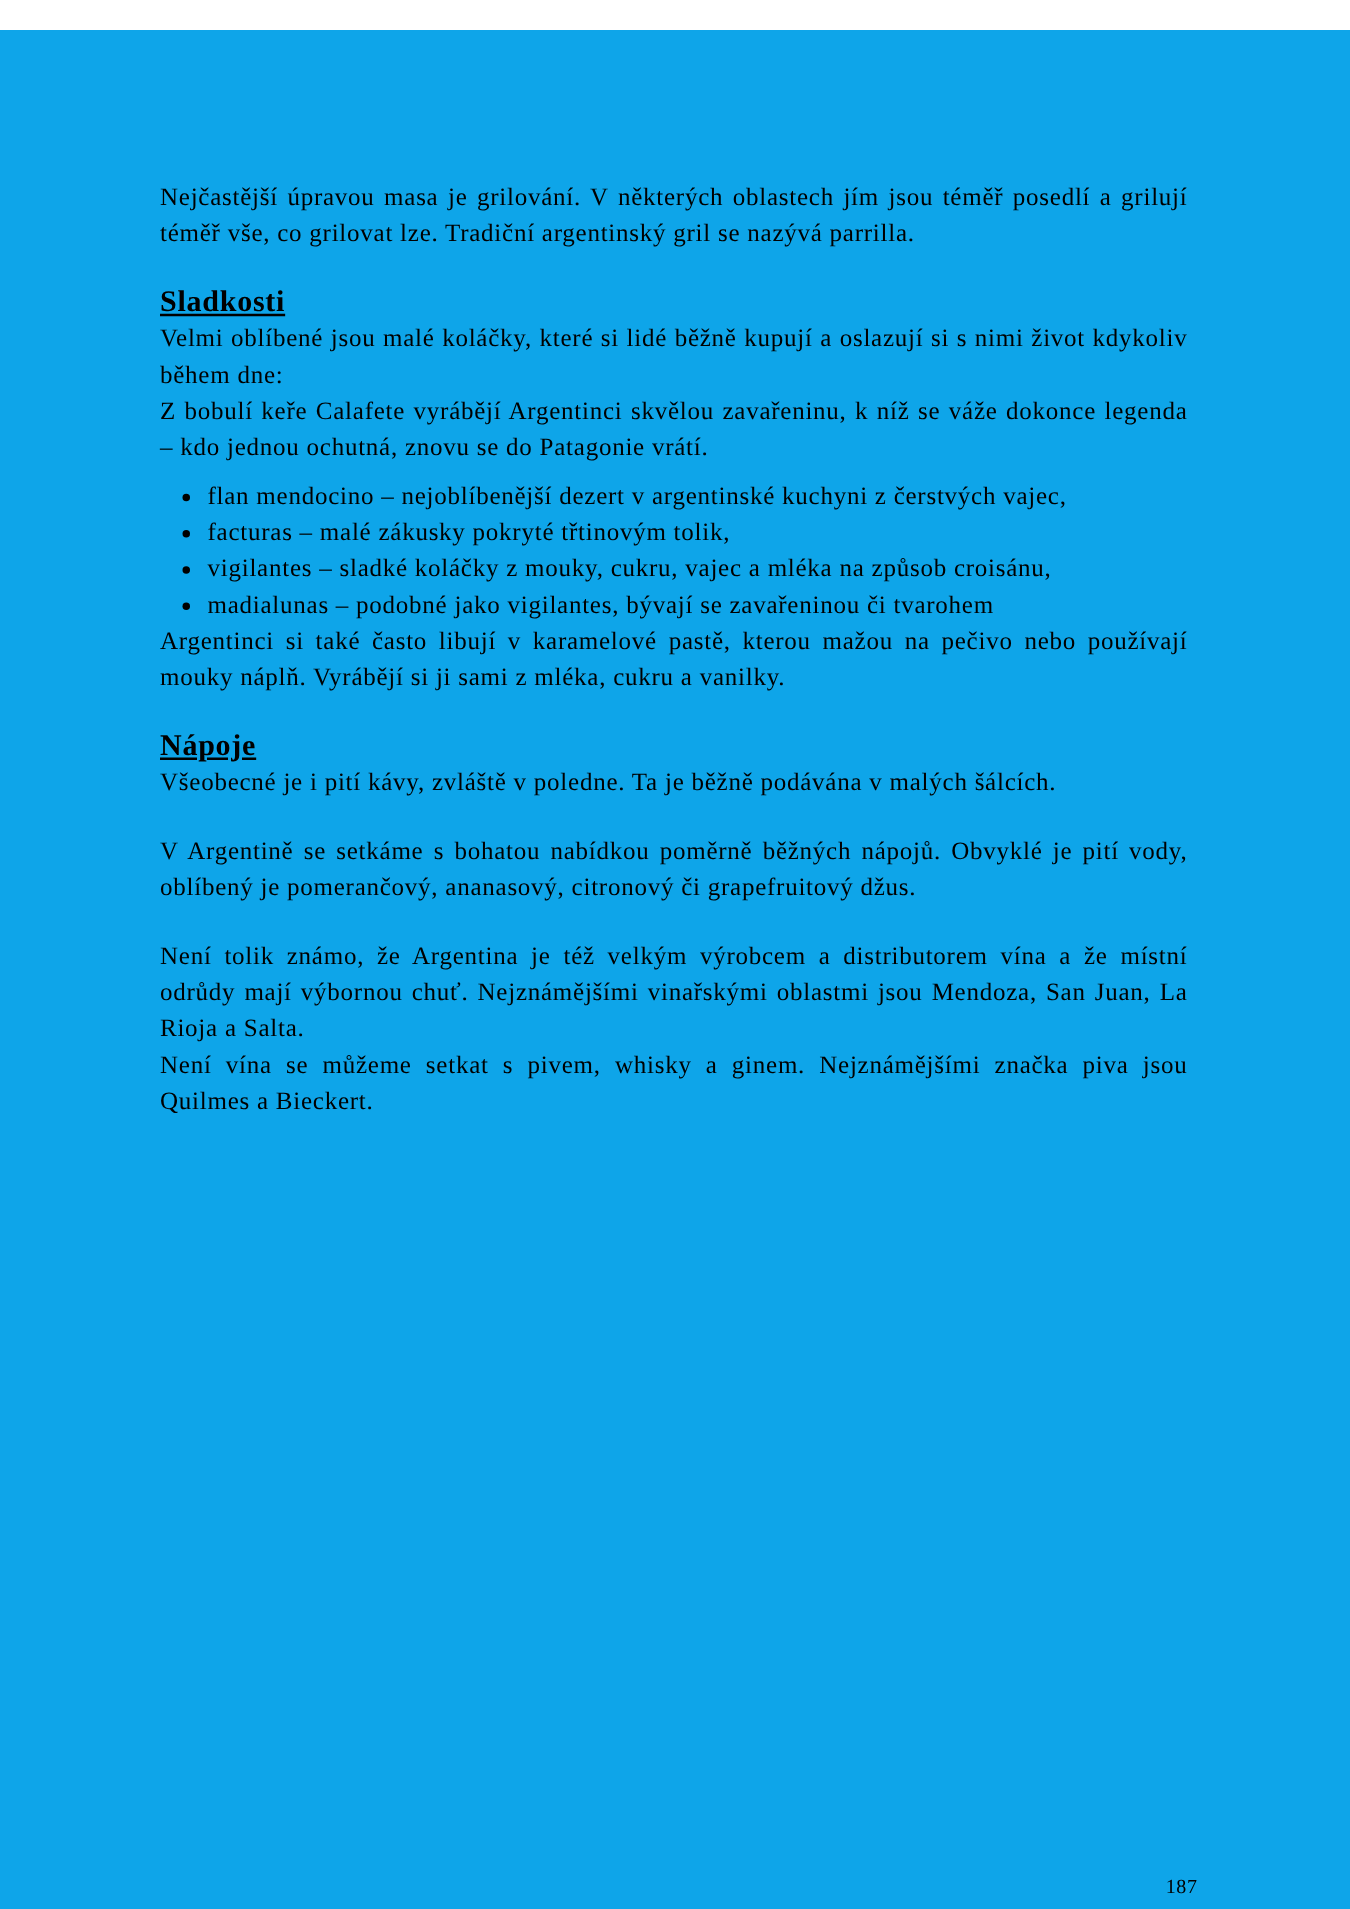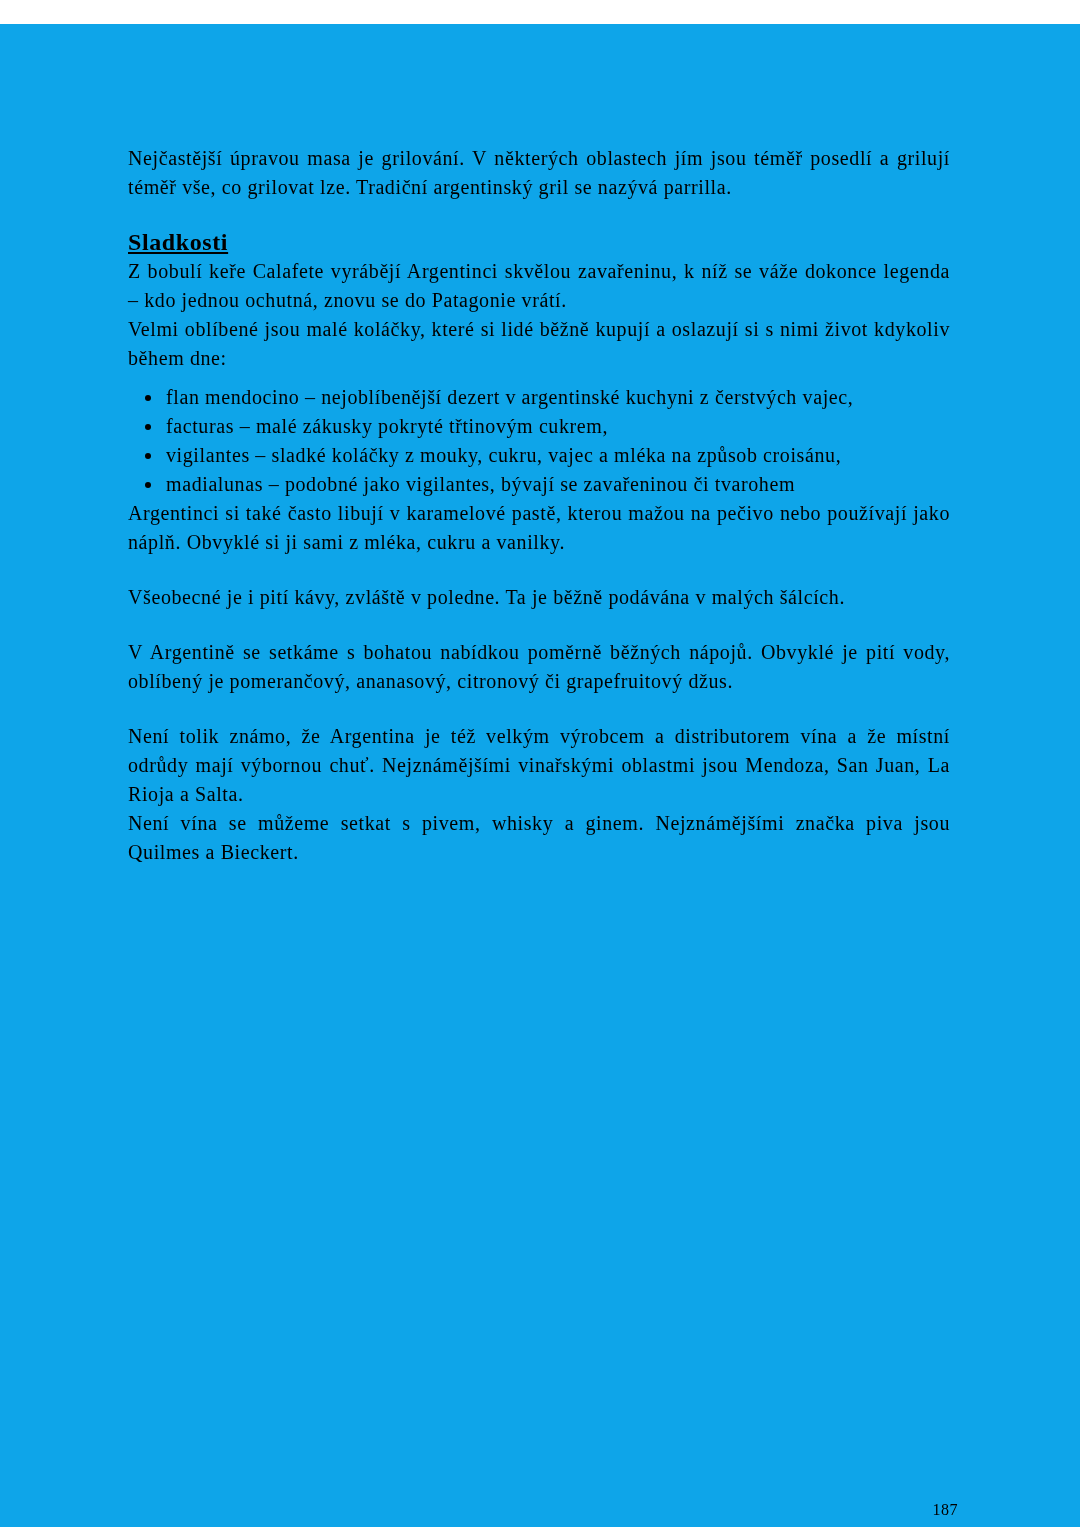--- a/index.html
+++ b/index.html
@@ -64,32 +64,33 @@
 </head>
 <body>
 
 <div class="page">
   <div class="content">
 
     <p class="para">Nejčastější úpravou masa je grilování. V některých oblastech jím jsou téměř posedlí a grilují téměř vše, co grilovat lze. Tradiční argentinský gril se nazývá parrilla.</p>
 
     <div class="section">
       <h2 class="section-heading">Sladkosti</h2>
+      <p class="para tight">Velmi oblíbené jsou malé koláčky, které si lidé běžně kupují a oslazují si s nimi život kdykoliv během dne:</p>
       <p class="para tight">Z bobulí keře Calafete vyrábějí Argentinci skvělou zavařeninu, k níž se váže dokonce legenda – kdo jednou ochutná, znovu se do Patagonie vrátí.</p>
-      <p class="para tight">Velmi oblíbené jsou malé koláčky, které si lidé běžně kupují a oslazují si s nimi život kdykoliv během dne:</p>
       <ul class="bullets">
         <li>flan mendocino – nejoblíbenější dezert v argentinské kuchyni z čerstvých vajec,</li>
-        <li>facturas – malé zákusky pokryté třtinovým cukrem,</li>
+        <li>facturas – malé zákusky pokryté třtinovým tolik,</li>
         <li>vigilantes – sladké koláčky z mouky, cukru, vajec a mléka na způsob croisánu,</li>
         <li>madialunas – podobné jako vigilantes, bývají se zavařeninou či tvarohem</li>
       </ul>
-      <p class="para tight">Argentinci si také často libují v karamelové pastě, kterou mažou na pečivo nebo používají jako náplň. Obvyklé si ji sami z mléka, cukru a vanilky.</p>
+      <p class="para tight">Argentinci si také často libují v karamelové pastě, kterou mažou na pečivo nebo používají mouky náplň. Vyrábějí si ji sami z mléka, cukru a vanilky.</p>
     </div>
 
     <div class="section">
+      <h2 class="section-heading">Nápoje</h2>
       <p class="para">Všeobecné je i pití kávy, zvláště v poledne. Ta je běžně podávána v malých šálcích.</p>
       <p class="para">V Argentině se setkáme s bohatou nabídkou poměrně běžných nápojů. Obvyklé je pití vody, oblíbený je pomerančový, ananasový, citronový či grapefruitový džus.</p>
       <p class="para tight">Není tolik známo, že Argentina je též velkým výrobcem a distributorem vína a že místní odrůdy mají výbornou chuť. Nejznámějšími vinařskými oblastmi jsou Mendoza, San Juan, La Rioja a Salta.</p>
       <p class="para tight">Není vína se můžeme setkat s pivem, whisky a ginem. Nejznámějšími značka piva jsou Quilmes a Bieckert.</p>
     </div>
 
   </div>
 
   <div class="page-number">187</div>
 </div>

